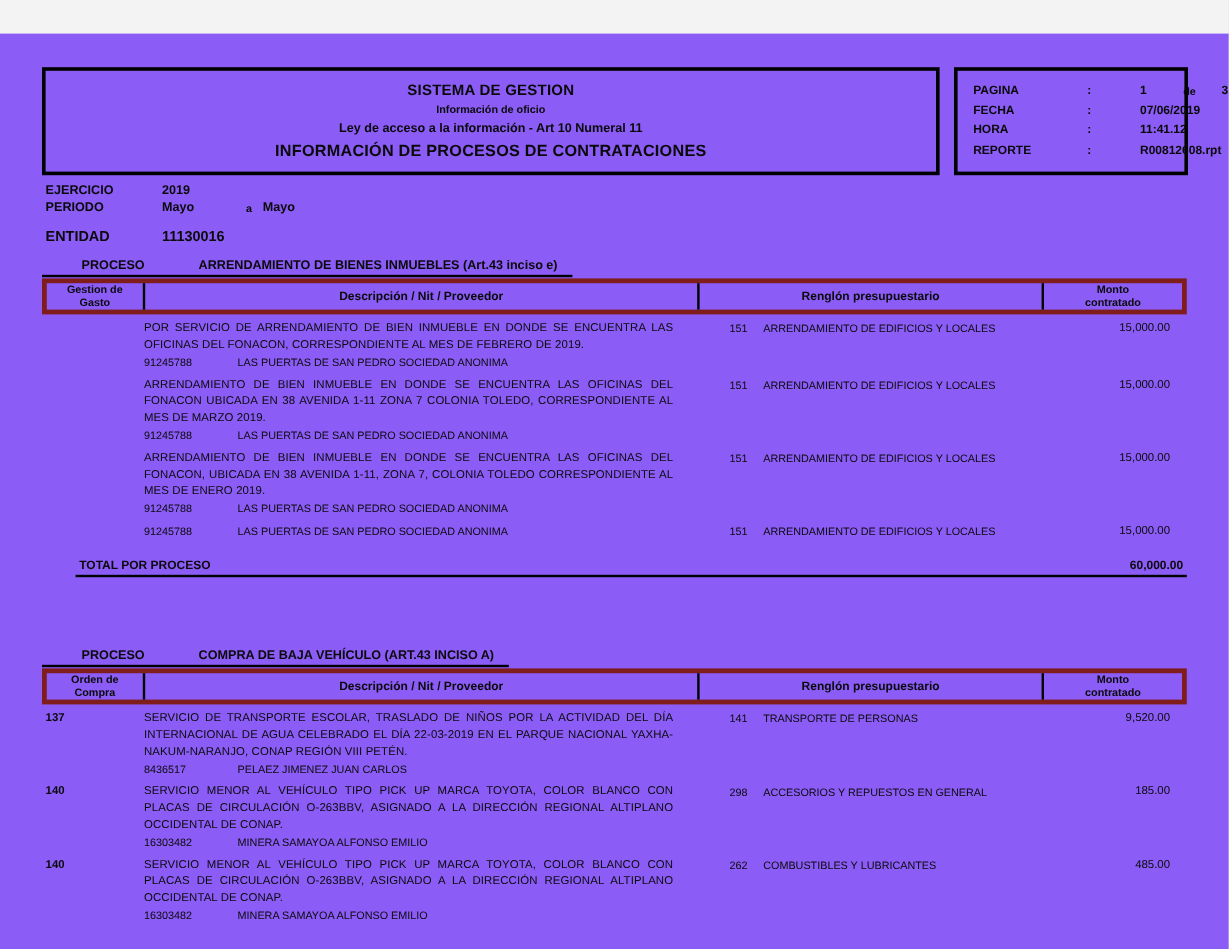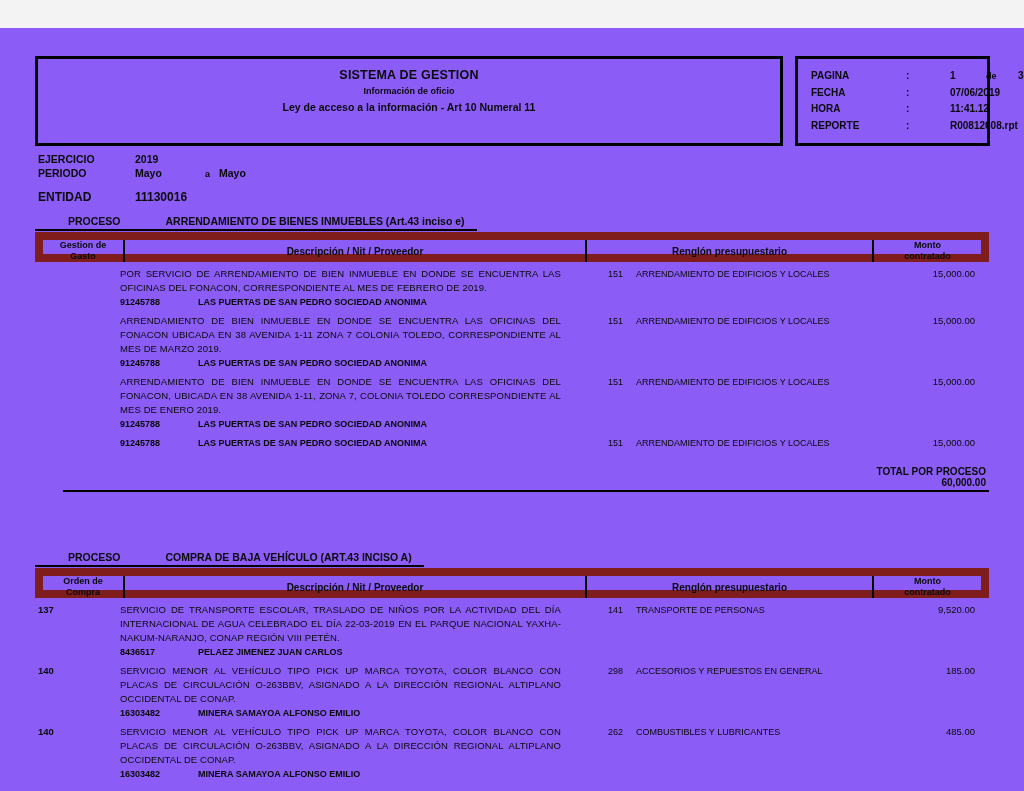--- a/index.html
+++ b/index.html
@@ -41,60 +41,61 @@
   .section + .section { margin-top:59px; }
 
   .proc-heading {
     display:table; font-size:10.5px; font-weight:bold;
     border-bottom:2px solid #000; padding:0 12px 2px 33px; white-space:nowrap;
   }
   .proc-title { margin-left:45px; }
 
   .thead {
     display:grid; grid-template-columns:80px 462px 287px 1fr;
-    border:8px solid #7f1d1d; height:30px; margin-top:1px;
+    border:4px solid #7f1d1d; height:30px; margin-top:1px;
   }
   .th { display:flex; align-items:center; justify-content:center; text-align:center;
         font-weight:bold; white-space:pre-line; }
   .th + .th { border-left:2px solid #000; }
   .th1,.th4 { font-size:9px; line-height:11px; }
   .th2,.th3 { font-size:10px; }
 
   .trow { display:grid; grid-template-columns:80px 462px 287px 1fr; margin-top:5px; }
   .c1   { font-size:9.5px; font-weight:bold; padding-left:3px; line-height:13px; }
   .desc { font-size:9.5px; line-height:14px; text-align:justify; padding:0 16px 0 5px; letter-spacing:.1px; }
-  .nitline { display:flex; font-weight:bold; font-size:9px; line-height:14px; padding-left:5px; }
+  .nitline { display:flex; font-weight:normal; font-size:9px; line-height:14px; padding-left:5px; }
   .nit  { width:78px; }
   .c3   { display:flex; font-size:9px; line-height:14px; align-items:flex-start; }
   .rcode{ width:46px; text-align:right; }
   .rname{ margin-left:13px; }
   .monto{ font-size:9.5px; text-align:right; padding-right:14px; line-height:13px; }
 
   .total-row {
     display:flex; justify-content:space-between; align-items:flex-end;
     margin:16px 0 0 28px; border-bottom:2px solid #000;
-    font-weight:bold; font-size:10px; padding:0 3px 2px 3px;flex-direction:column;
+    font-weight:bold; font-size:10px; padding:0 3px 2px 3px;
   }
 
   
   .footer {
     position:absolute; left:35px; top:770px; width:952px; height:15px;
     border:2px solid #000; display:flex; align-items:center; justify-content:center;
     font-size:7.5px; color:#222;
   }
 </style>
 </head>
 <body>
 
 <div class="page">
 
   <div class="header-box">
     <div class="hb-title">SISTEMA DE GESTION</div>
     <div class="hb-sub1">Información de oficio</div>
     <div class="hb-sub2">Ley de acceso a la información - Art 10 Numeral 11</div>
+    <div class="hb-sub3">INFORMACIÓN DE PROCESOS DE CONTRATACIONES</div>
   </div>
 
   <div class="meta-box">
     <div class="meta-row">
       <span>PAGINA</span>
       <span>:</span>
       <span class="pagina-vals">
         <span class="pv1">1</span>
         <span class="pvde">de</span>
         <span class="pv31">31</span>

